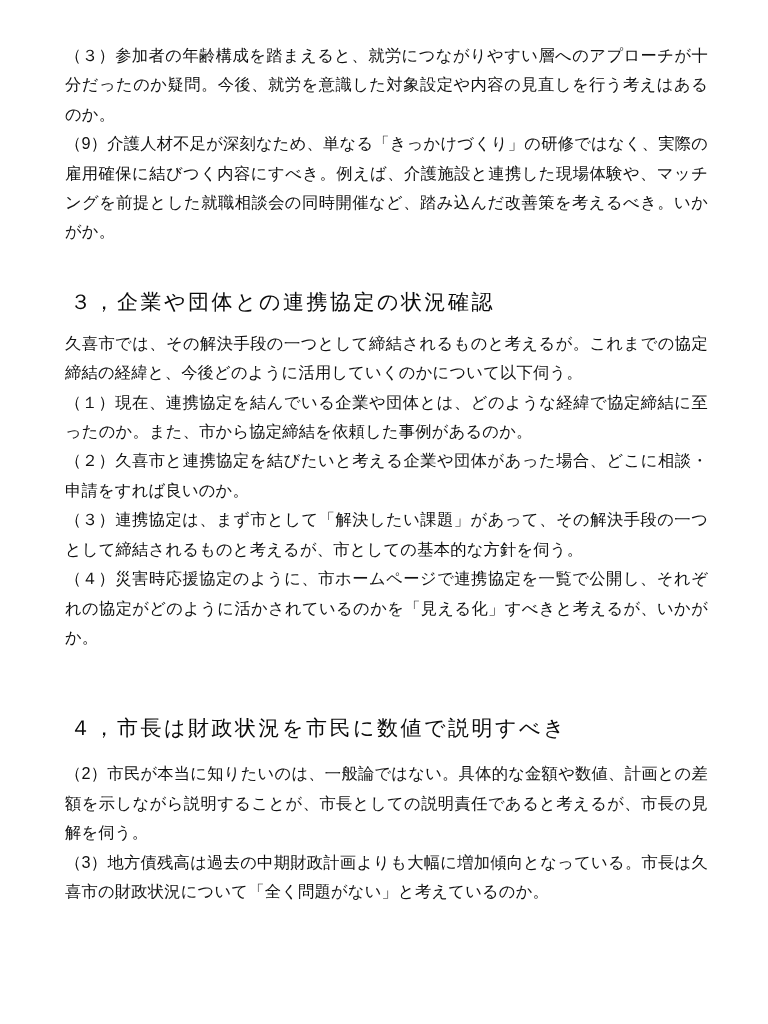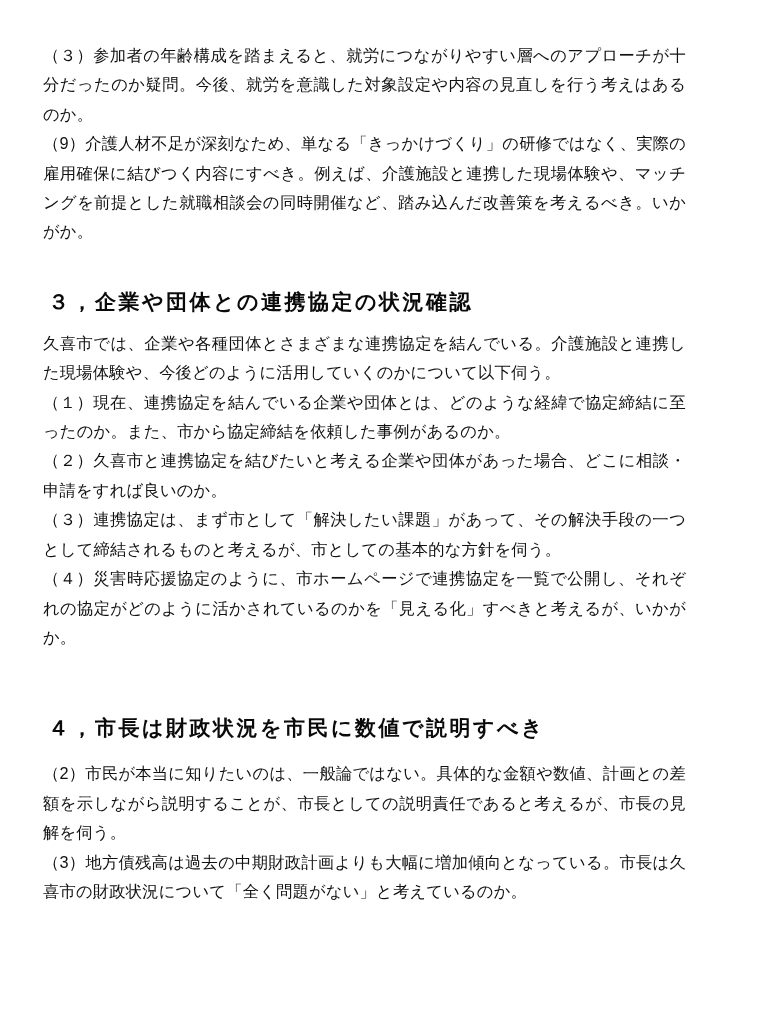--- a/index.html
+++ b/index.html
@@ -10,55 +10,56 @@
   .page {
     position: relative;
     width: 736px;
     height: 1024px;
     box-sizing: border-box;
     background: #ffffff;
     padding: 41px 50px 0 43px;
     overflow: hidden;
     font-family: "Liberation Sans", "DejaVu Sans", sans-serif;
     color: #111111;
+    margin-left: 22px;
   }
   .body-text {
     margin: 0;
     font-size: 16.3px;
     line-height: 29.4px;
     text-align: justify;
     text-justify: inter-character;
     letter-spacing: 0.2px;
     word-break: break-all;
   }
   .section-heading {
     margin: 38px 0 10px 5px;
     font-size: 21px;
     line-height: 34px;
-    font-weight: 700;
+    font-weight: 400;
     letter-spacing: 2.5px;
     color: #0a0a0a;
   }
   .section-heading.second {
     margin-top: 59px;
     margin-bottom: 14px;
   }
 </style>
 </head>
 <body>
 
 <div class="page">
 
   <p class="body-text">（３）参加者の年齢構成を踏まえると、就労につながりやすい層へのアプローチが十分だったのか疑問。今後、就労を意識した対象設定や内容の見直しを行う考えはあるのか。</p>
 
   <p class="body-text">（9）介護人材不足が深刻なため、単なる「きっかけづくり」の研修ではなく、実際の雇用確保に結びつく内容にすべき。例えば、介護施設と連携した現場体験や、マッチングを前提とした就職相談会の同時開催など、踏み込んだ改善策を考えるべき。いかがか。</p>
 
   <h2 class="section-heading">３，企業や団体との連携協定の状況確認</h2>
 
-  <p class="body-text">久喜市では、企業や各種団体とさまざまな連携協定を結んでいる。介護施設と連携した現場体験や、今後どのように活用していくのかについて以下伺う。</p>
+  <p class="body-text">久喜市では、その解決手段の一つとして締結されるものと考えるが。これまでの協定締結の経緯と、今後どのように活用していくのかについて以下伺う。</p>
 
   <p class="body-text">（１）現在、連携協定を結んでいる企業や団体とは、どのような経緯で協定締結に至ったのか。また、市から協定締結を依頼した事例があるのか。</p>
 
   <p class="body-text">（２）久喜市と連携協定を結びたいと考える企業や団体があった場合、どこに相談・申請をすれば良いのか。</p>
 
   <p class="body-text">（３）連携協定は、まず市として「解決したい課題」があって、その解決手段の一つとして締結されるものと考えるが、市としての基本的な方針を伺う。</p>
 
   <p class="body-text">（４）災害時応援協定のように、市ホームページで連携協定を一覧で公開し、それぞれの協定がどのように活かされているのかを「見える化」すべきと考えるが、いかがか。</p>
 
   <h2 class="section-heading second">４，市長は財政状況を市民に数値で説明すべき</h2>

